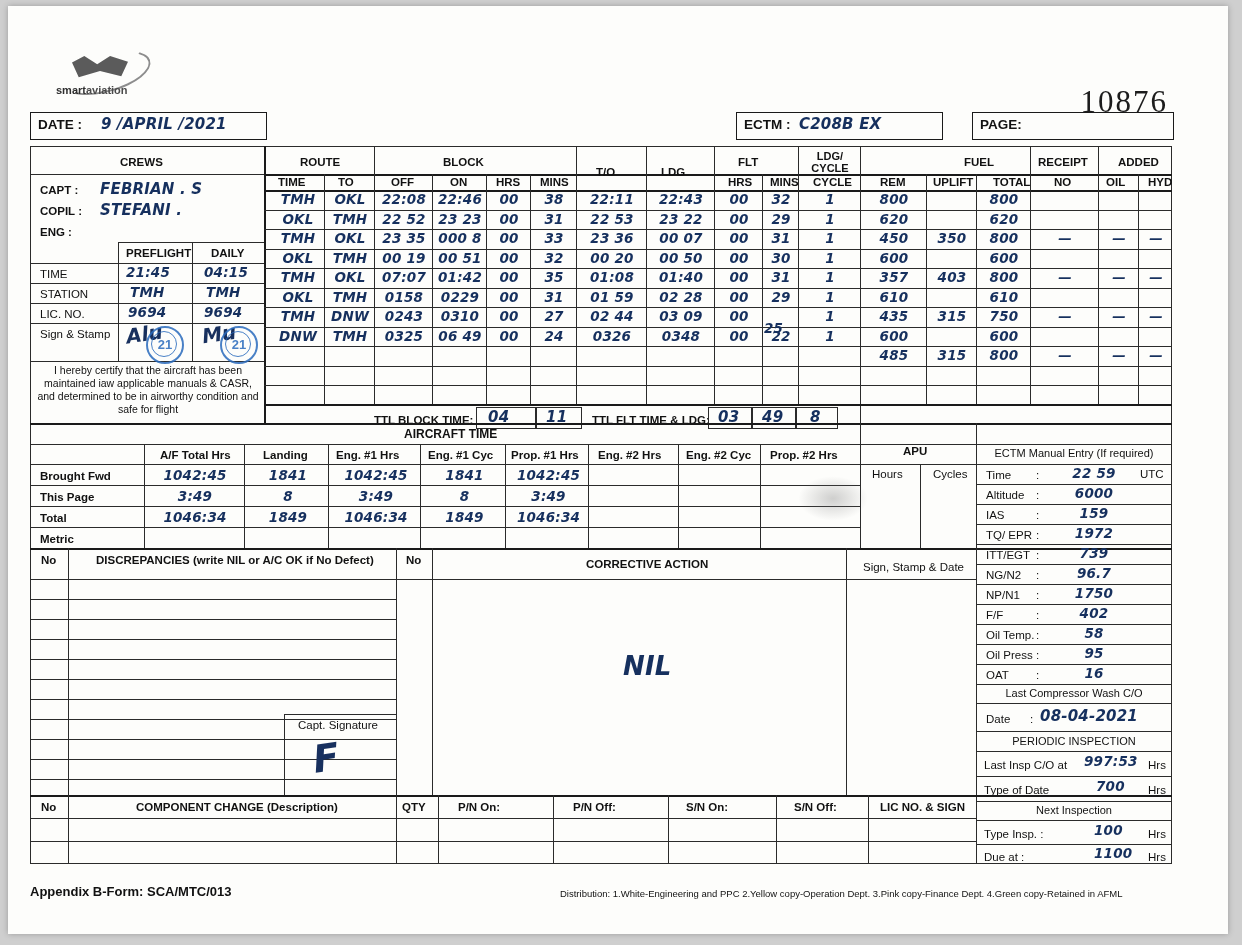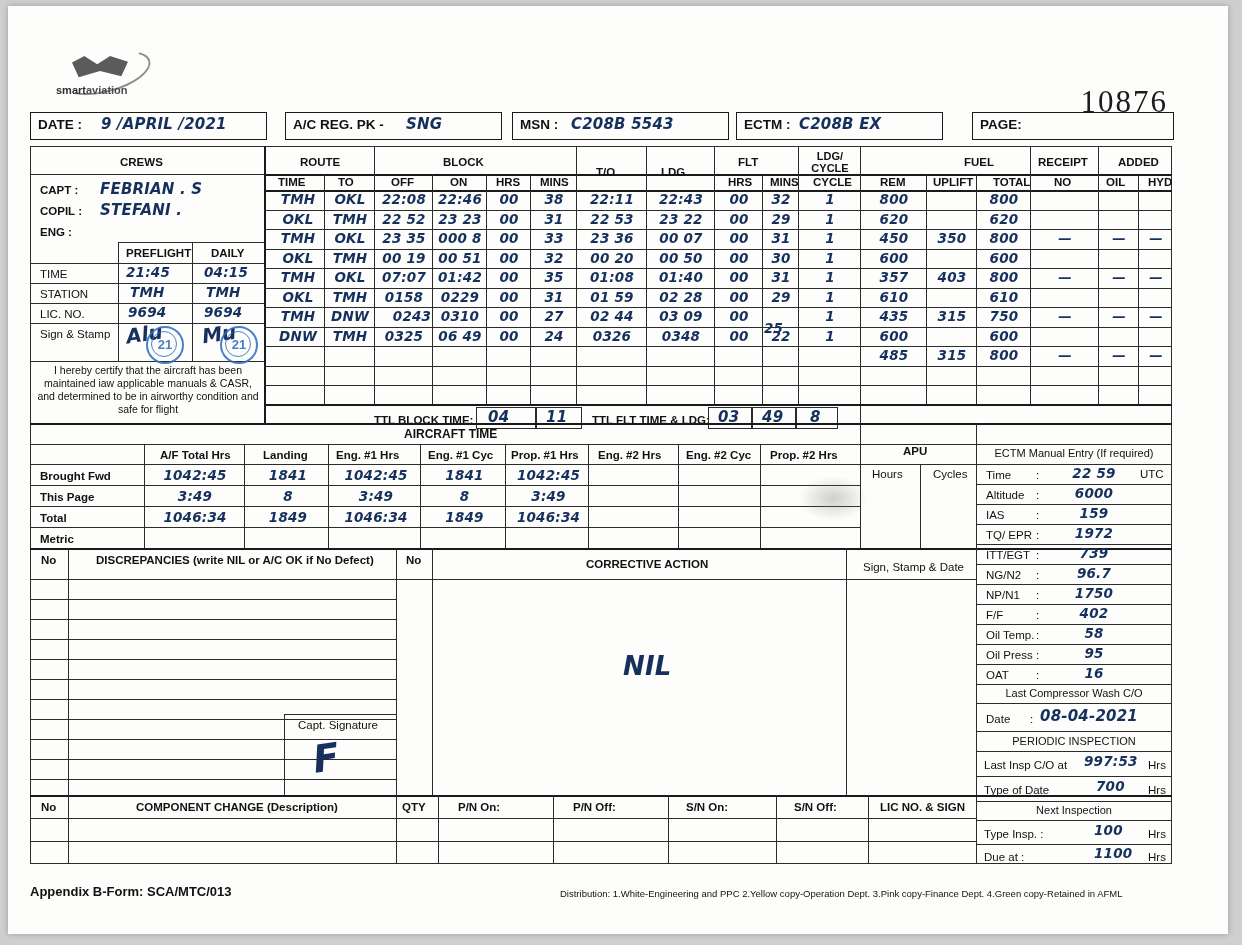--- a/index.html
+++ b/index.html
@@ -97,28 +97,20 @@
     <div class="txt">
       <b>smart</b><span>aviation</span>
     </div>
   </div>
 
   <div class="docnum hw-none">10876</div>
 
   <div class="fieldbox" style="left:22px;top:106px;width:235px;">
     <span class="lab">DATE :</span>
     <span class="val hw mid" style="left:70px;">9 /APRIL /2021</span>
-  </div>
-  <div class="fieldbox" style="left:277px;top:106px;width:215px;">
-    <span class="lab">A/C REG. PK -</span>
-    <span class="val hw mid" style="left:120px;">SNG</span>
-  </div>
-  <div class="fieldbox" style="left:504px;top:106px;width:215px;">
-    <span class="lab">MSN :</span>
-    <span class="val hw mid" style="left:58px;">C208B 5543</span>
   </div>
   <div class="fieldbox" style="left:728px;top:106px;width:205px;">
     <span class="lab">ECTM :</span>
     <span class="val hw mid" style="left:62px;">C208B EX</span>
   </div>
   <div class="fieldbox" style="left:964px;top:106px;width:200px;">
     <span class="lab">PAGE:</span>
     <span class="val hw mid" style="left:62px;"></span>
   </div>
 
@@ -302,21 +294,21 @@
       <div class="hw sm" style="position: absolute; left: 570px; top: 282.5px; width: 68px; text-align: center;">01 59</div>
       <div class="hw sm" style="position: absolute; left: 640px; top: 282.5px; width: 66px; text-align: center;">02 28</div>
       <div class="hw sm" style="position: absolute; left: 708px; top: 282.5px; width: 46px; text-align: center;">00</div>
       <div class="hw sm" style="position: absolute; left: 756px; top: 282.5px; width: 34px; text-align: center;">29</div>
       <div class="hw sm" style="position: absolute; left: 792px; top: 282.5px; width: 60px; text-align: center;">1</div>
       <div class="hw sm" style="position: absolute; left: 854px; top: 282.5px; width: 64px; text-align: center;">610</div>
       <div class="hw sm" style="position: absolute; left: 970px; top: 282.5px; width: 52px; text-align: center;">610</div>
       <div class="hline" style="left: 256px; top: 320.5px; width: 908px;"></div>
       <div class="hw sm" style="position: absolute; left: 264px; top: 302px; width: 52px; text-align: center;">TMH</div>
       <div class="hw sm" style="position: absolute; left: 318px; top: 302px; width: 48px; text-align: center;">DNW</div>
-      <div class="hw sm" style="position: absolute; left: 368px; top: 302px; width: 56px; text-align: center; padding-left: 8px;">0243</div>
+      <div class="hw sm" style="position: absolute; left: 368px; top: 302px; width: 56px; text-align: center;">0243</div>
       <div class="hw sm" style="position: absolute; left: 426px; top: 302px; width: 52px; text-align: center;">0310</div>
       <div class="hw sm" style="position: absolute; left: 480px; top: 302px; width: 42px; text-align: center;">00</div>
       <div class="hw sm" style="position: absolute; left: 524px; top: 302px; width: 44px; text-align: center;">27</div>
       <div class="hw sm" style="position: absolute; left: 570px; top: 302px; width: 68px; text-align: center;">02 44</div>
       <div class="hw sm" style="position: absolute; left: 640px; top: 302px; width: 66px; text-align: center;">03 09</div>
       <div class="hw sm" style="position: absolute; left: 708px; top: 302px; width: 46px; text-align: center;">00</div>
       <div class="hw sm" style="position: absolute; left: 756px; top: 302px; width: 34px; text-align: left; margin-top: 12px;">25</div>
       <div class="hw sm" style="position: absolute; left: 792px; top: 302px; width: 60px; text-align: center;">1</div>
       <div class="hw sm" style="position: absolute; left: 854px; top: 302px; width: 64px; text-align: center;">435</div>
       <div class="hw sm" style="position: absolute; left: 920px; top: 302px; width: 48px; text-align: center;">315</div>

